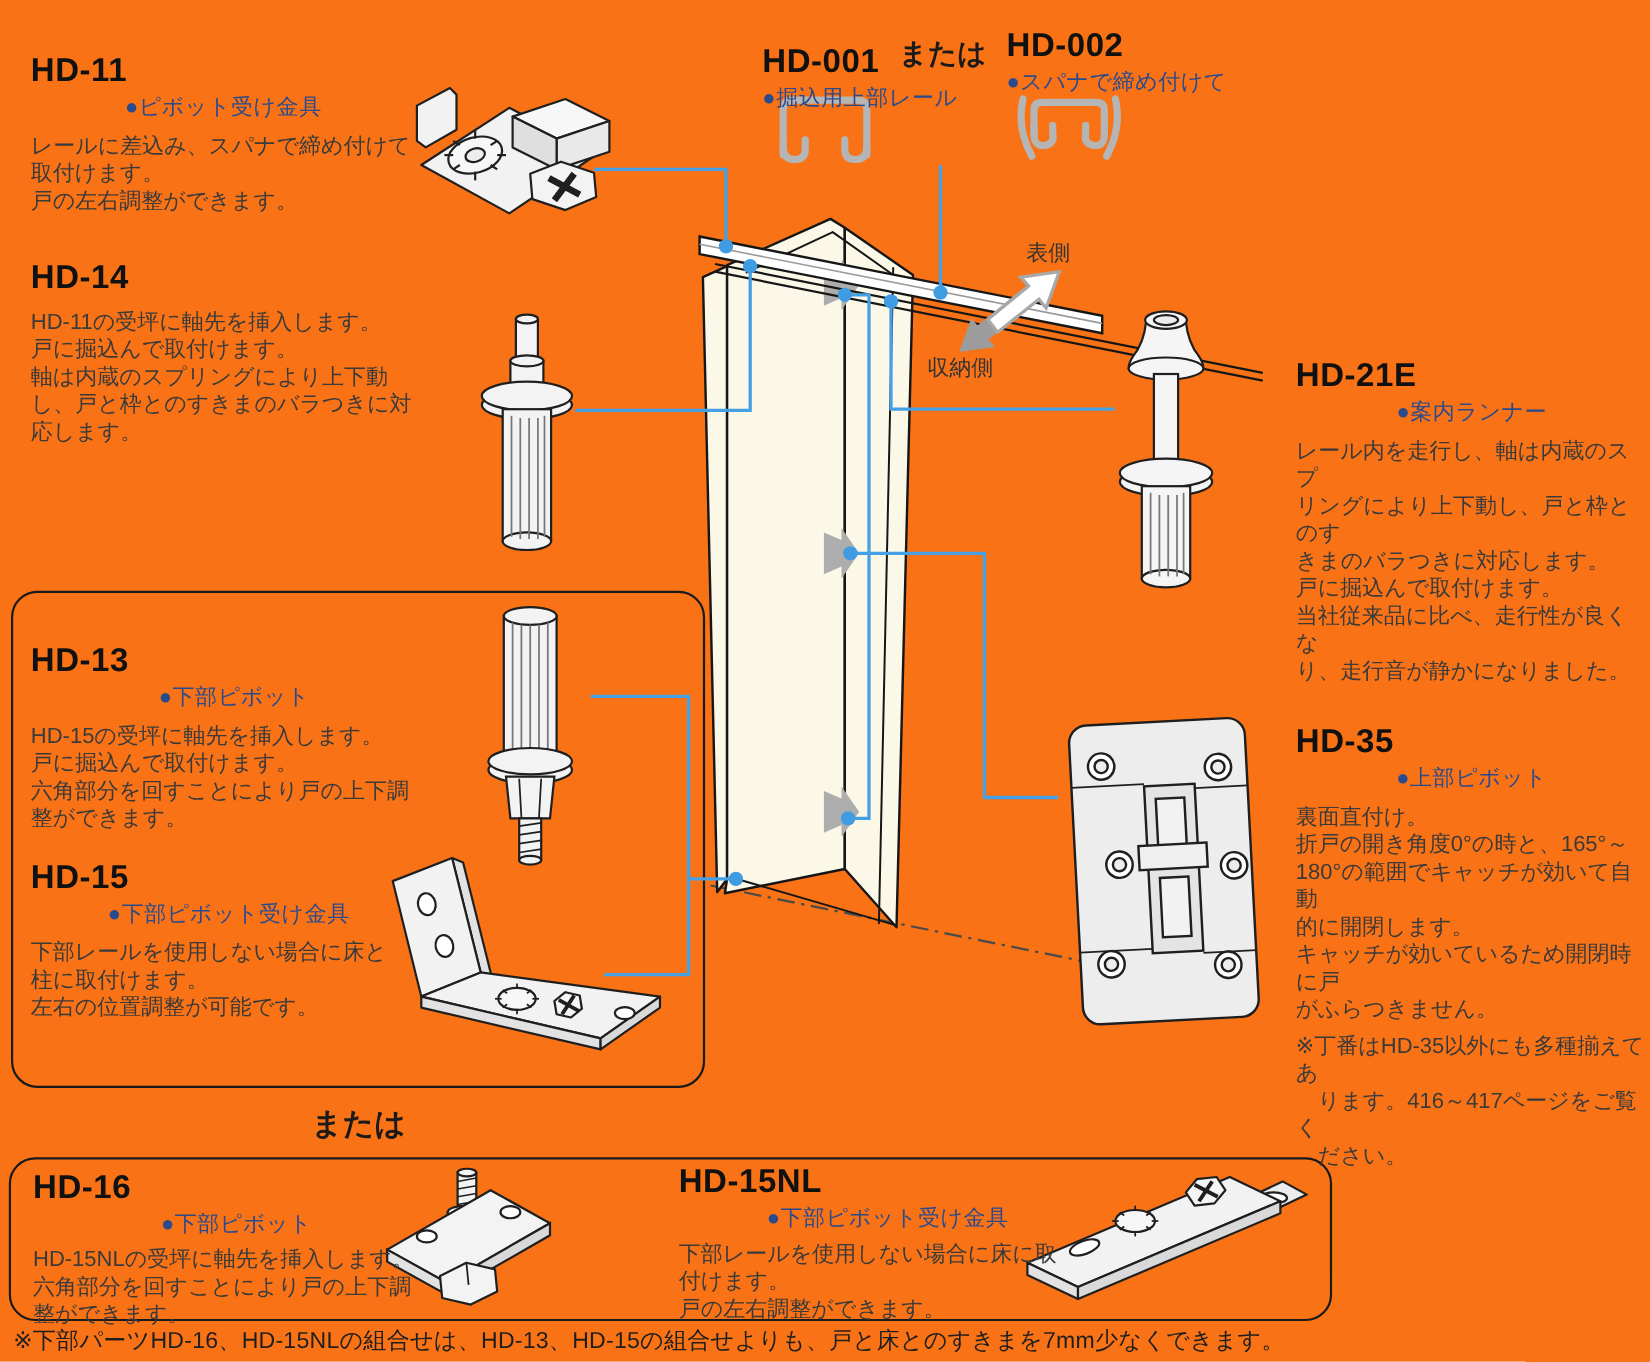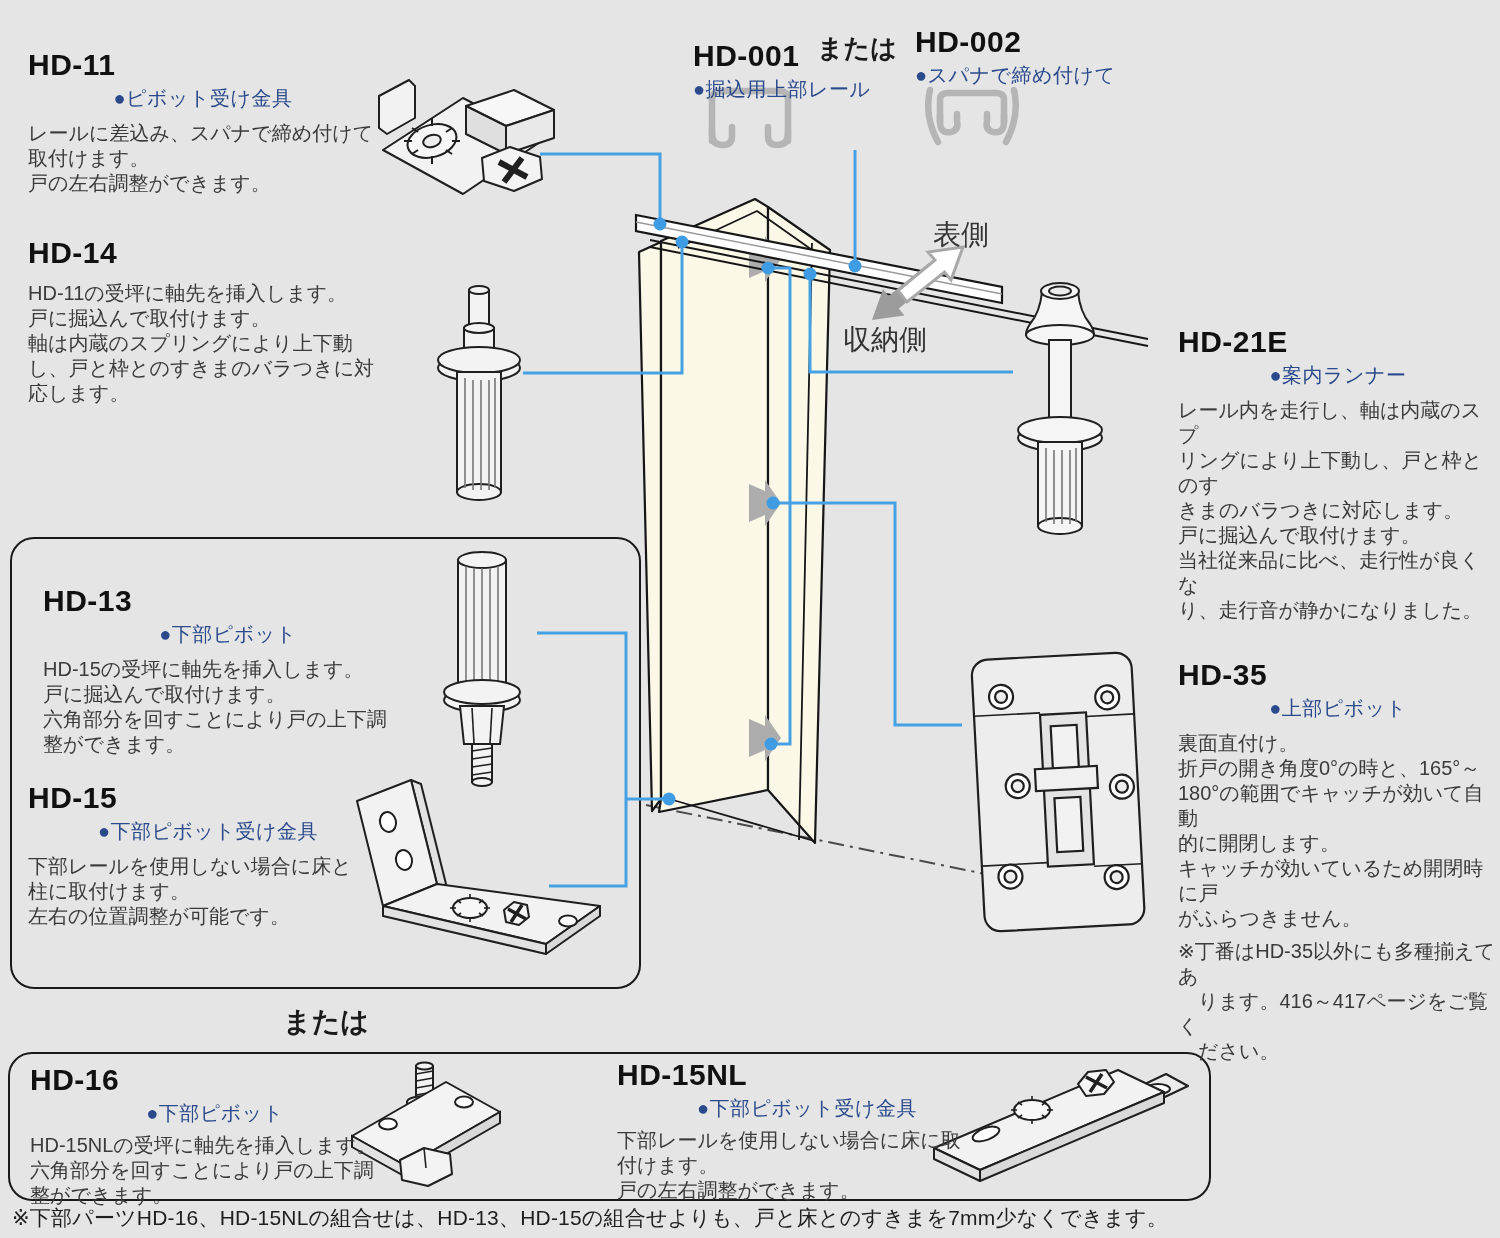--- a/index.html
+++ b/index.html
@@ -1,30 +1,30 @@
 <!DOCTYPE html>
 <html><head>
 <meta charset="utf-8">
 <style>
   html,body{margin:0;padding:0;background:#fff;}
   .canvas{
-    position:relative;width:1500px;height:1238px;background:#e5e5e5;overflow:hidden;
+    position:relative;width:1500px;height:1238px;background:#f97316;overflow:hidden;
     font-family:"Liberation Sans","DejaVu Sans",sans-serif;
   }
   .frame-box{
     position:absolute;border:2.5px solid #1a1a1a;border-radius:24px;background:transparent;z-index:0;
   }
   .diagram-svg{position:absolute;left:0;top:0;z-index:1;pointer-events:none;}
   .plabel{position:absolute;z-index:2;}
   .code{font-size:30px;font-weight:bold;color:#111;line-height:1.12;letter-spacing:0.5px;}
   .type{font-size:20px;font-weight:normal;color:#2a4a8c;line-height:1.2;margin-top:4px;letter-spacing:0.5px;text-align:center;}
   .desc{font-size:20px;color:#3a3a3a;line-height:25px;margin-top:11px;white-space:pre-line;}
   .note{font-size:20px;color:#3a3a3a;line-height:25px;margin-top:8px;white-space:pre-line;}
   .or-label{position:absolute;z-index:2;font-size:26px;font-weight:bold;color:#1a1a1a;}
-  .dir-label{position:absolute;z-index:2;font-size:28px;color:#333;}
+  .dir-label{position:absolute;z-index:2;font-size:20px;color:#333;}
   .footnote{position:absolute;z-index:2;font-size:21px;color:#1e1e1e;letter-spacing:0.2px;}
 </style>
 </head>
 <body>
 
 <div class="canvas">
 
   <div class="frame-box" style="left:10px;top:537px;width:627px;height:448px;"></div>
   <div class="frame-box" style="left:8px;top:1052px;width:1199px;height:145px;"></div>
 
@@ -280,21 +280,21 @@
 
   <div class="plabel" style="left:28px;top:236px;width:360px;">
     <div class="code">HD-14</div>
     <div class="desc">HD-11の受坪に軸先を挿入します。
 戸に掘込んで取付けます。
 軸は内蔵のスプリングにより上下動
 し、戸と枠とのすきまのバラつきに対
 応します。</div>
   </div>
 
-  <div class="plabel" style="left:43px;top:584px;width:370px;">
+  <div class="plabel" style="left:28px;top:584px;width:370px;">
     <div class="code">HD-13</div>
     <div class="type">●下部ピボット</div>
     <div class="desc">HD-15の受坪に軸先を挿入します。
 戸に掘込んで取付けます。
 六角部分を回すことにより戸の上下調
 整ができます。</div>
   </div>
 
   <div class="plabel" style="left:28px;top:781px;width:360px;">
     <div class="code">HD-15</div>

